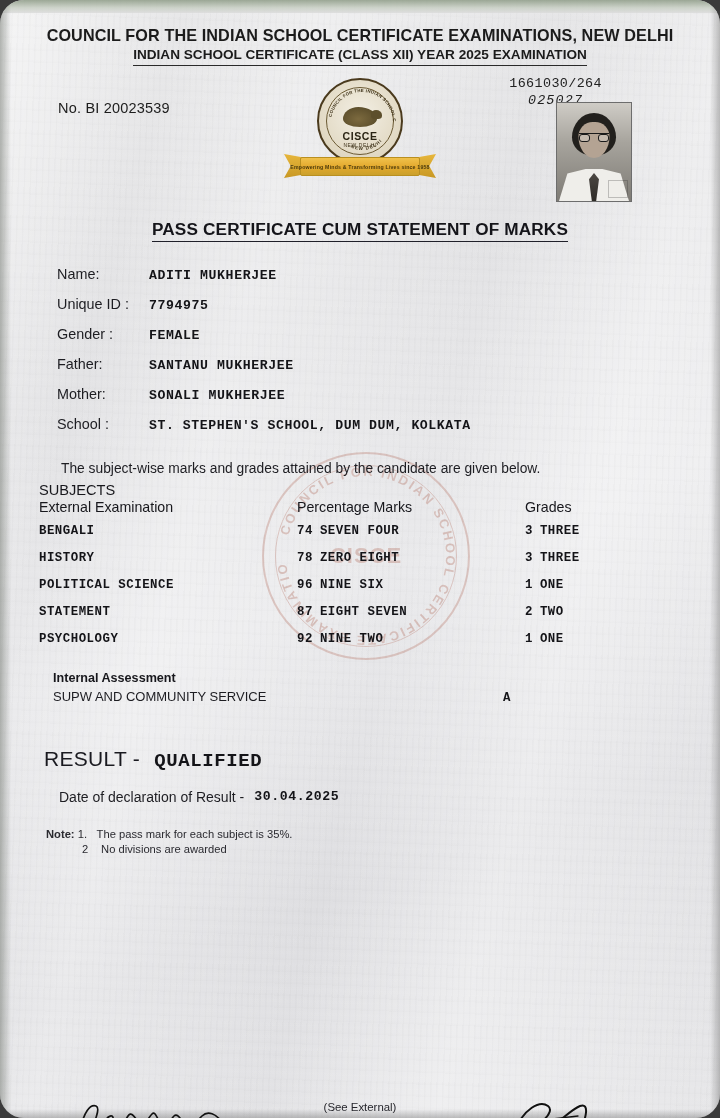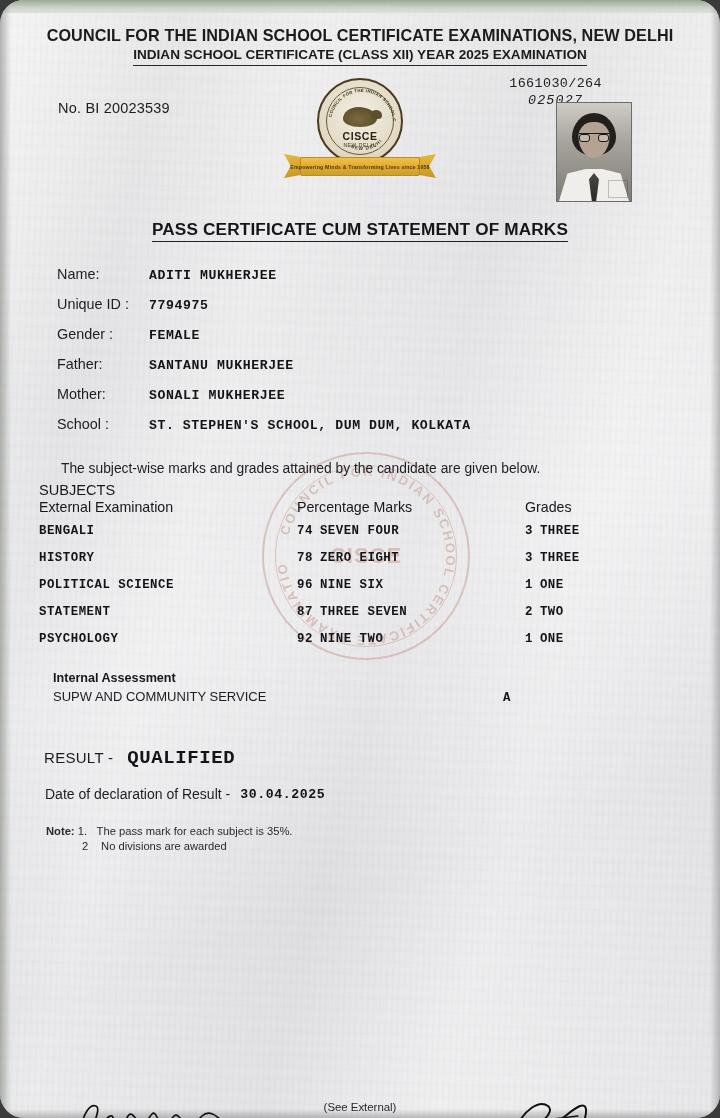--- a/index.html
+++ b/index.html
@@ -399,34 +399,34 @@
     color: #141418;
   }
 
   
   .result {
     margin-top: 42px;
     padding-left: 44px;
     display: flex;
     align-items: baseline;
   }
-  .result .rl { font-size: 15px; color: #1a1a20; letter-spacing: .3px; }
+  .result .rl { font-size: 21px; color: #1a1a20; letter-spacing: .3px; }
   .result .rv {
     font-family: "Liberation Mono", monospace;
     font-size: 19px;
     font-weight: bold;
     color: #141418;
     margin-left: 14px;
     letter-spacing: .6px;
   }
   .decl {
     margin-top: 17px;
-    padding-left: 45px;
+    padding-left: 59px;
     display: flex;
-    align-items: center;
+    align-items: flex-start;
   }
   .decl .dl { font-size: 14px; color: #1d1d22; }
   .decl .dv {
     font-family: "Liberation Mono", monospace;
     font-size: 13.2px;
     font-weight: bold;
     color: #141418;
     margin-left: 10px;
     letter-spacing: .6px;
   }
@@ -640,21 +640,21 @@
             <td class="c-pct"><span class="num">78</span><span>ZERO EIGHT</span></td>
             <td class="c-grade"><span class="g">3</span><span>THREE</span></td>
           </tr>
           <tr>
             <td class="c-sub">POLITICAL SCIENCE</td>
             <td class="c-pct"><span class="num">96</span><span>NINE  SIX</span></td>
             <td class="c-grade"><span class="g">1</span><span>ONE</span></td>
           </tr>
           <tr>
             <td class="c-sub">STATEMENT</td>
-            <td class="c-pct"><span class="num">87</span><span>THREE SEVEN</span></td>
+            <td class="c-pct"><span class="num">87</span><span>EIGHT SEVEN</span></td>
             <td class="c-grade"><span class="g">2</span><span>TWO</span></td>
           </tr>
           <tr>
             <td class="c-sub">PSYCHOLOGY</td>
             <td class="c-pct"><span class="num">92</span><span>NINE  TWO</span></td>
             <td class="c-grade"><span class="g">1</span><span>ONE</span></td>
           </tr>
         </tbody>
       </table>
     </div>

